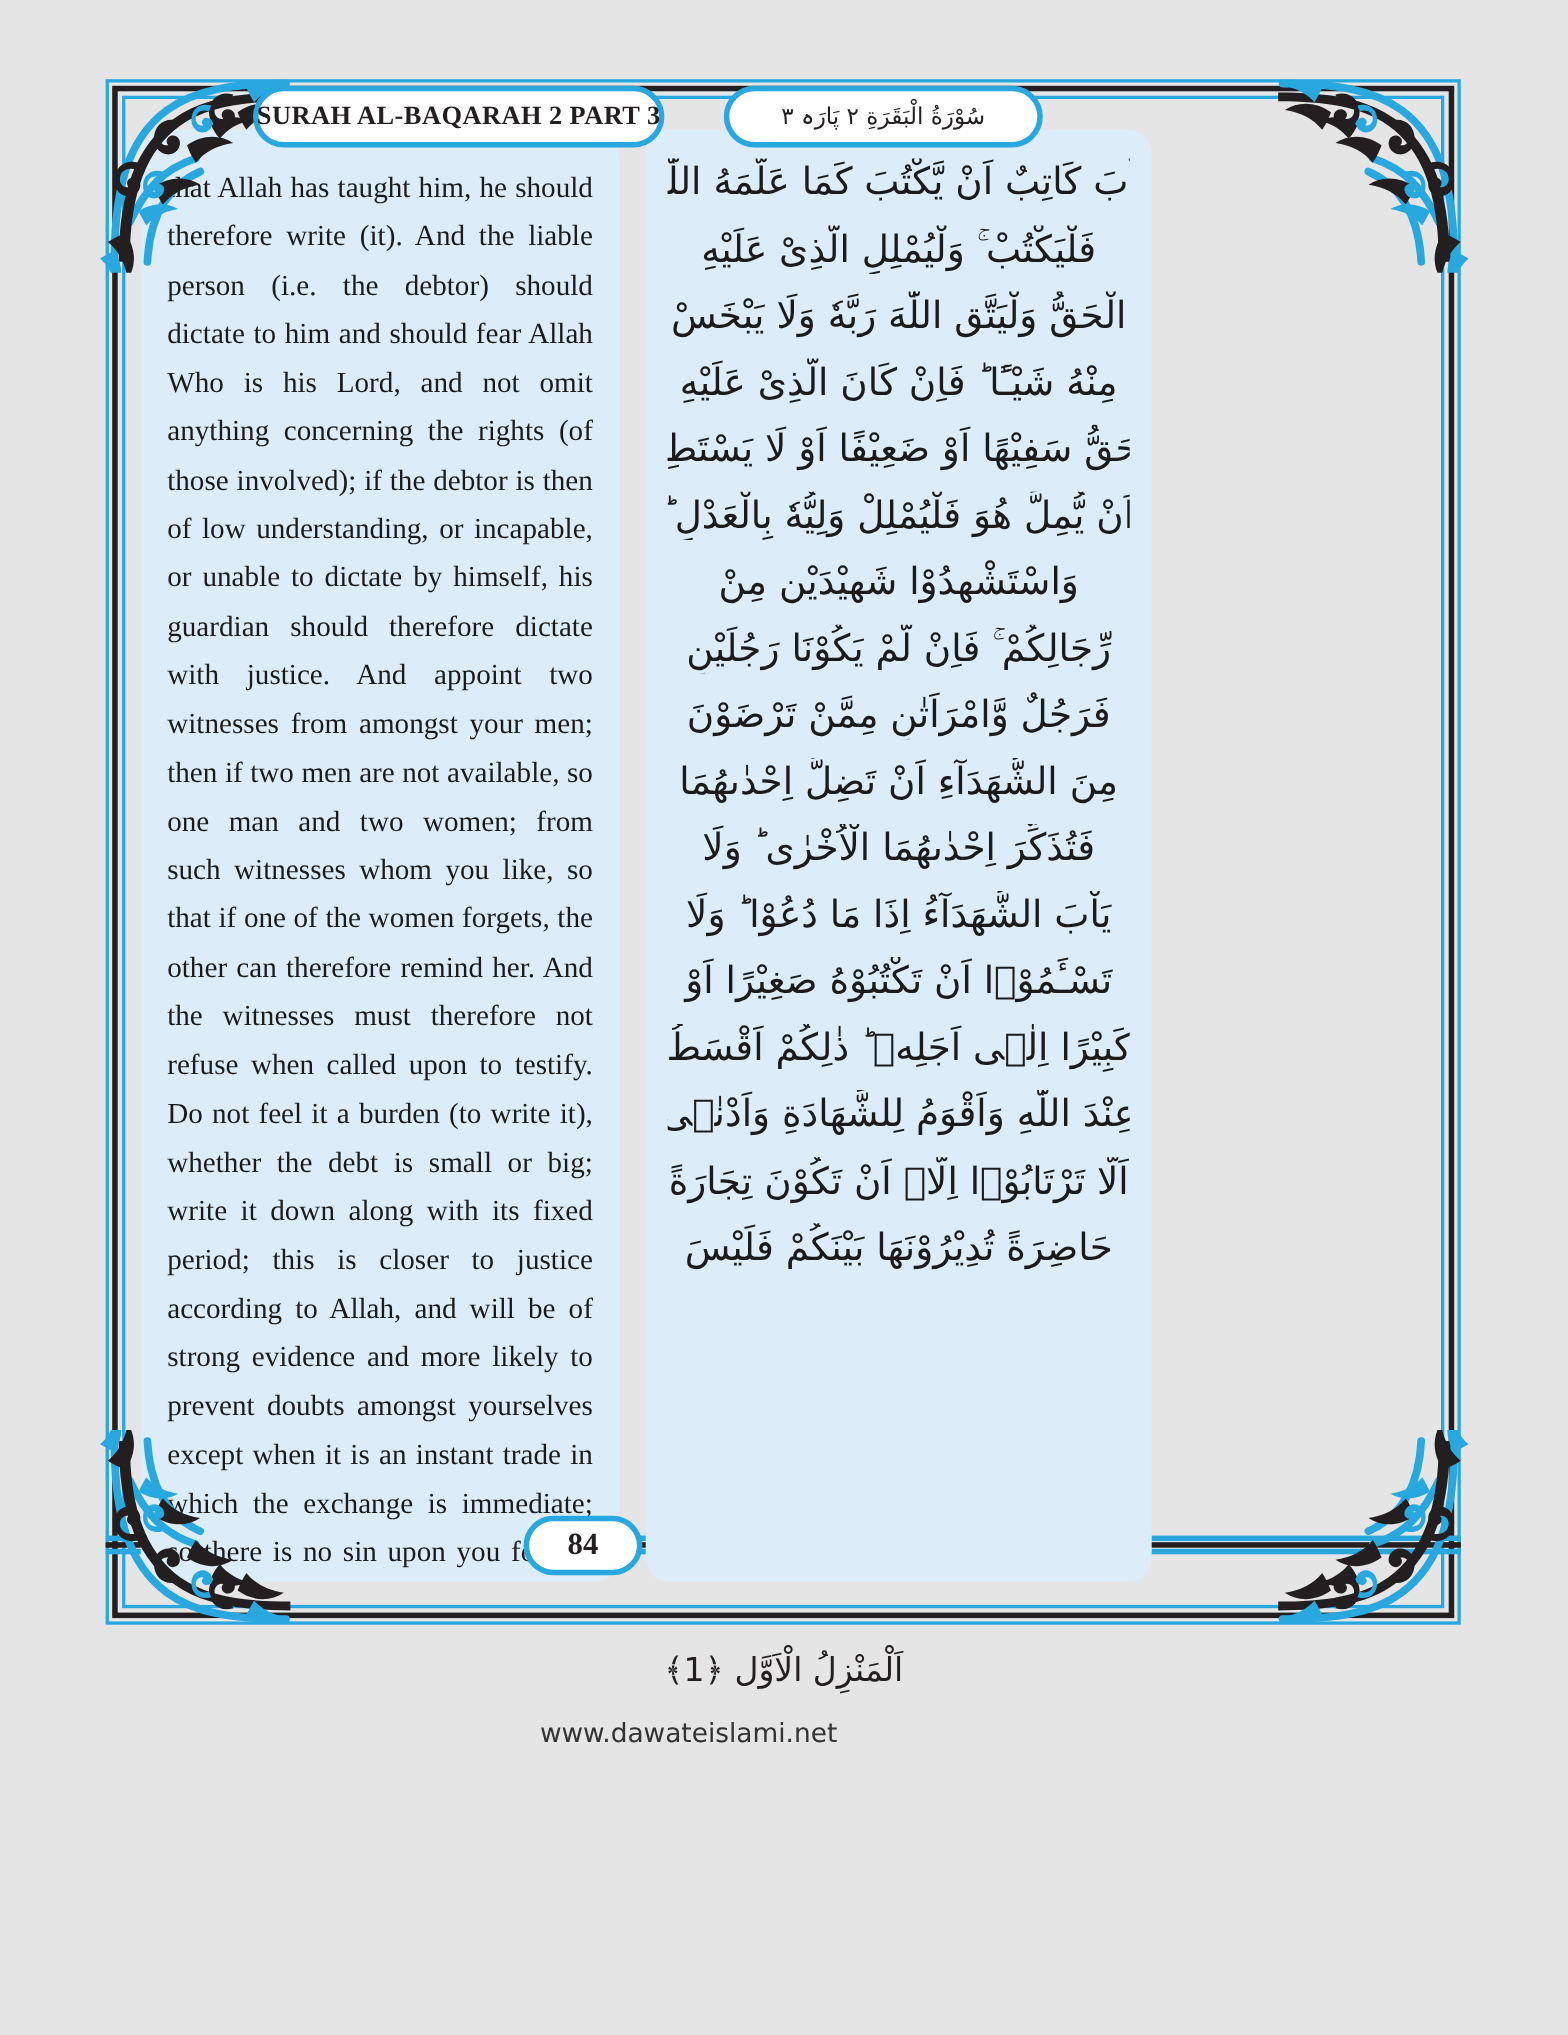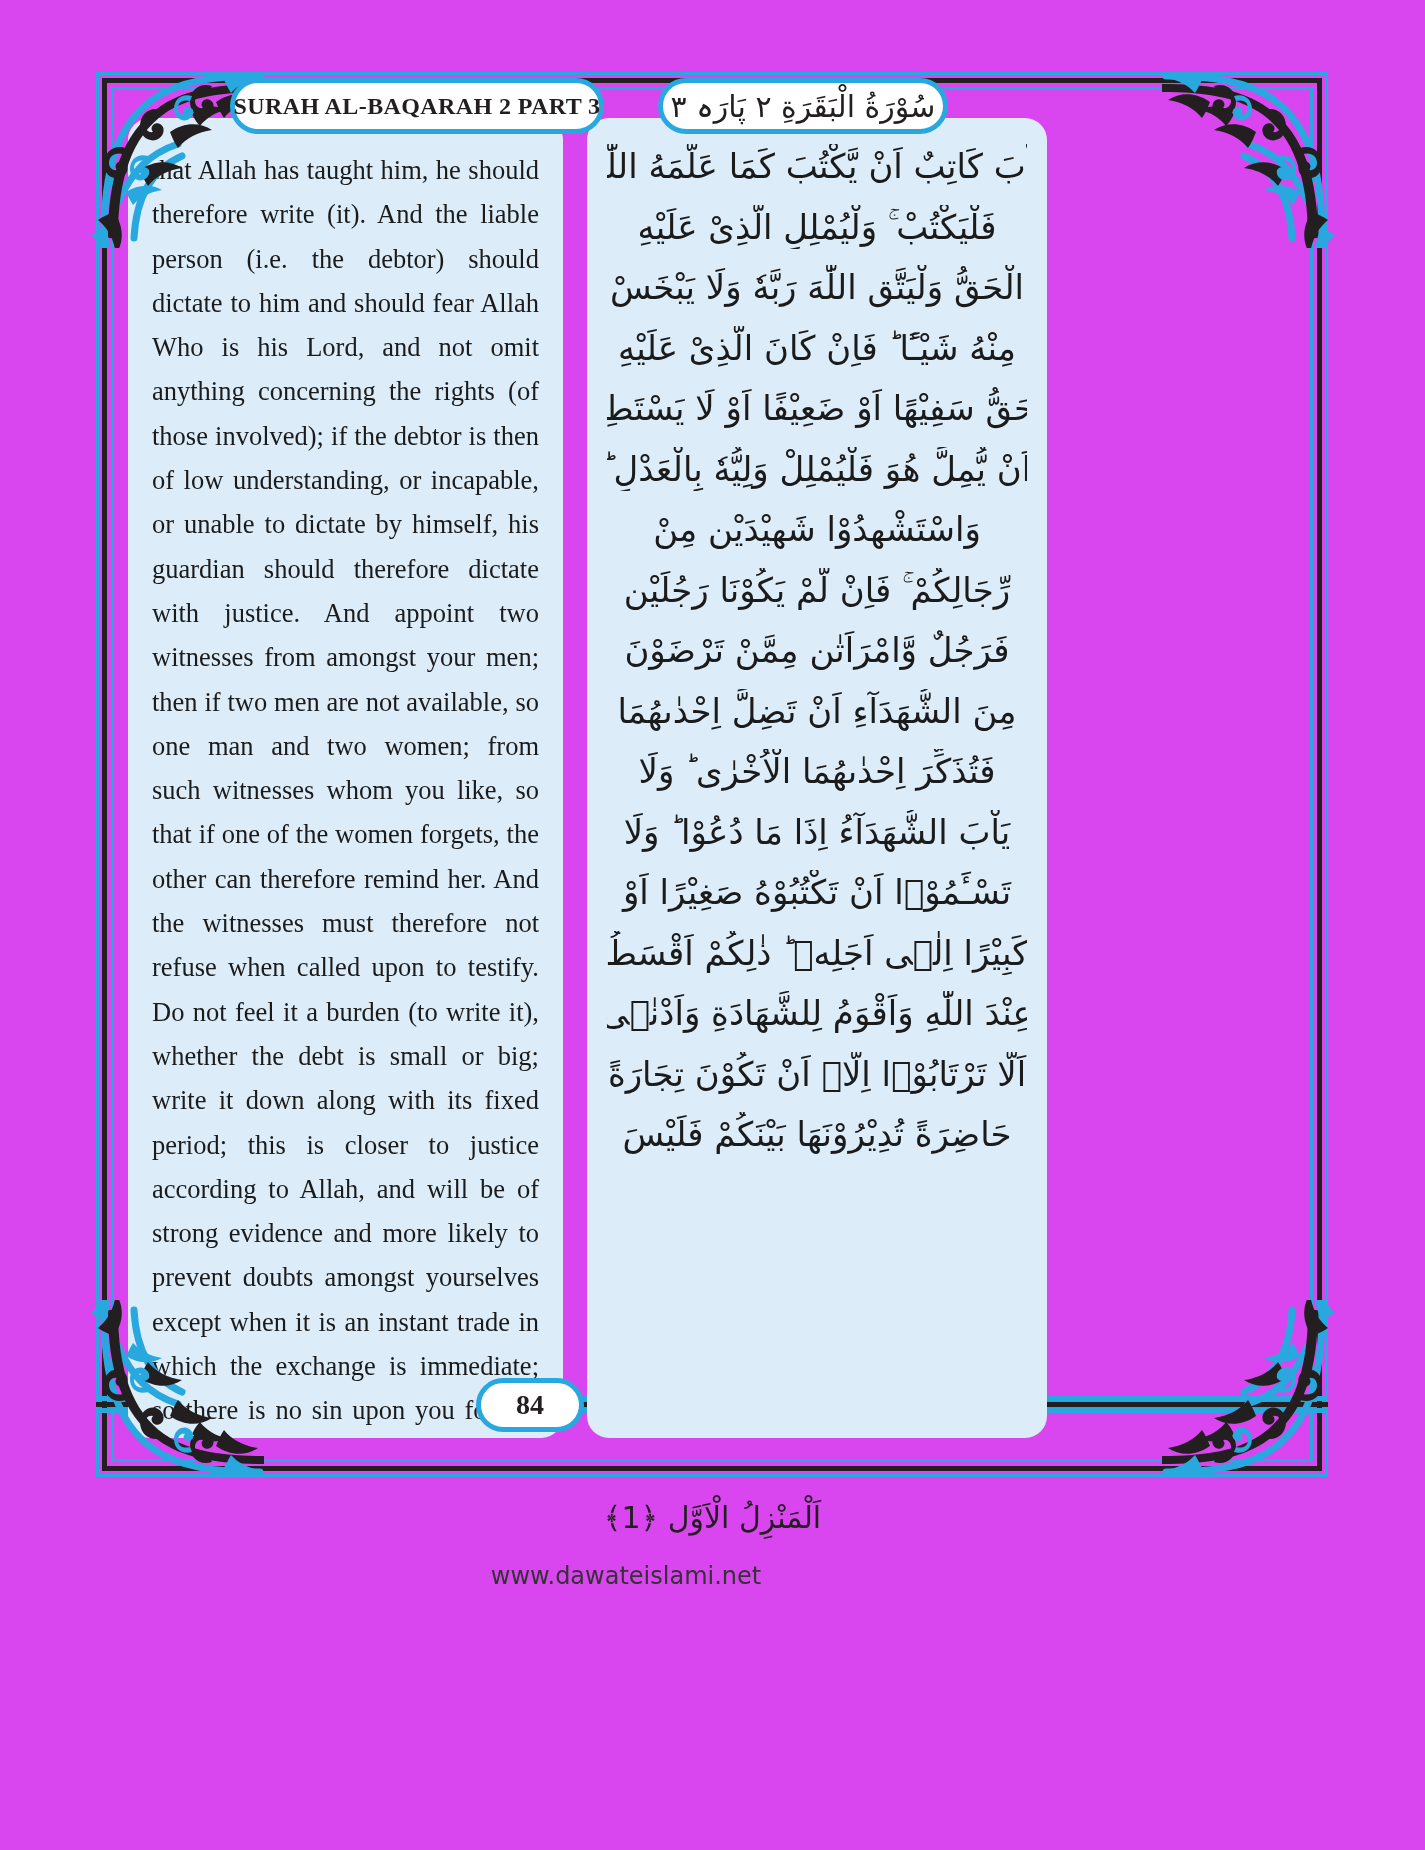--- a/index.html
+++ b/index.html
@@ -12,21 +12,21 @@
     height: 1850px;
     position: relative;
     font-family: "Liberation Serif", serif;
     overflow: hidden;
   }
 
   
   .page {
     position: absolute;
     inset: 0;
-    background: #d946ef;
+    background: #e5e5e5;
     text-decoration: underline;
   }
 
   
   .frame-outer {
     position: absolute;
     left: 96px;
     top: 72px;
     width: 1232px;
     height: 1405px;
@@ -86,21 +86,21 @@
     white-space: nowrap;
   }
   .cartouche-ar {
     left: 562px;
     top: 6px;
     width: 290px;
     height: 56px;
   }
   .cartouche-ar .label {
     font-family: "DejaVu Sans", sans-serif;
-    font-size: 30px;
+    font-size: 21px;
     color: #231f20;
     direction: rtl;
     white-space: nowrap;
   }
 
   
   .cartouche-page {
     left: 476px;
     top: 1378px;
     width: 108px;

